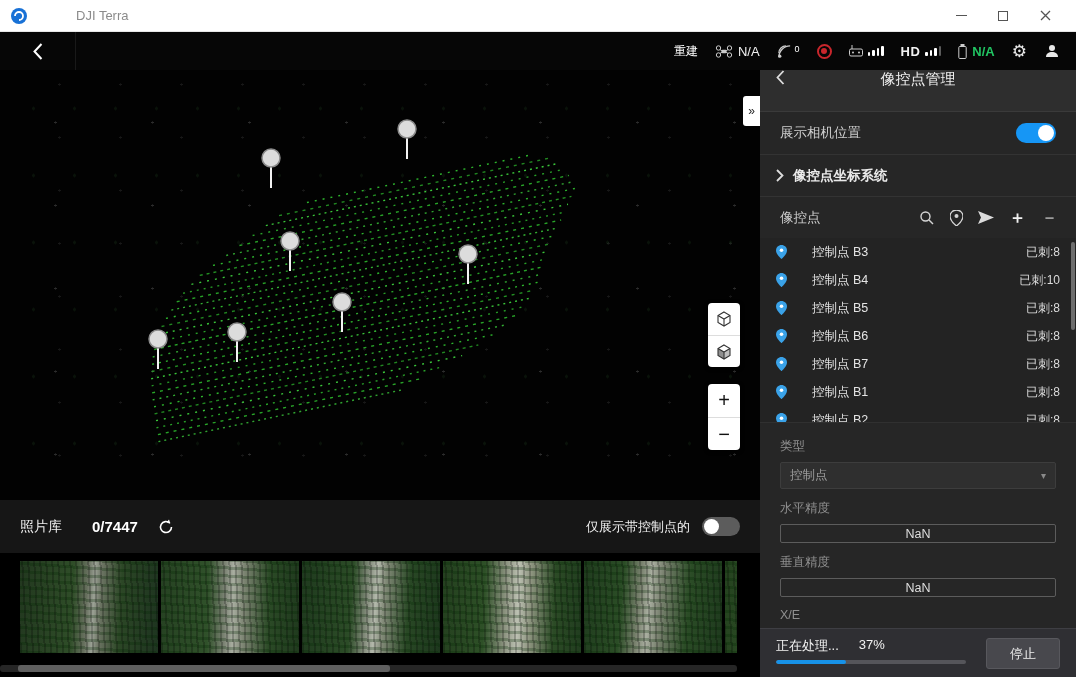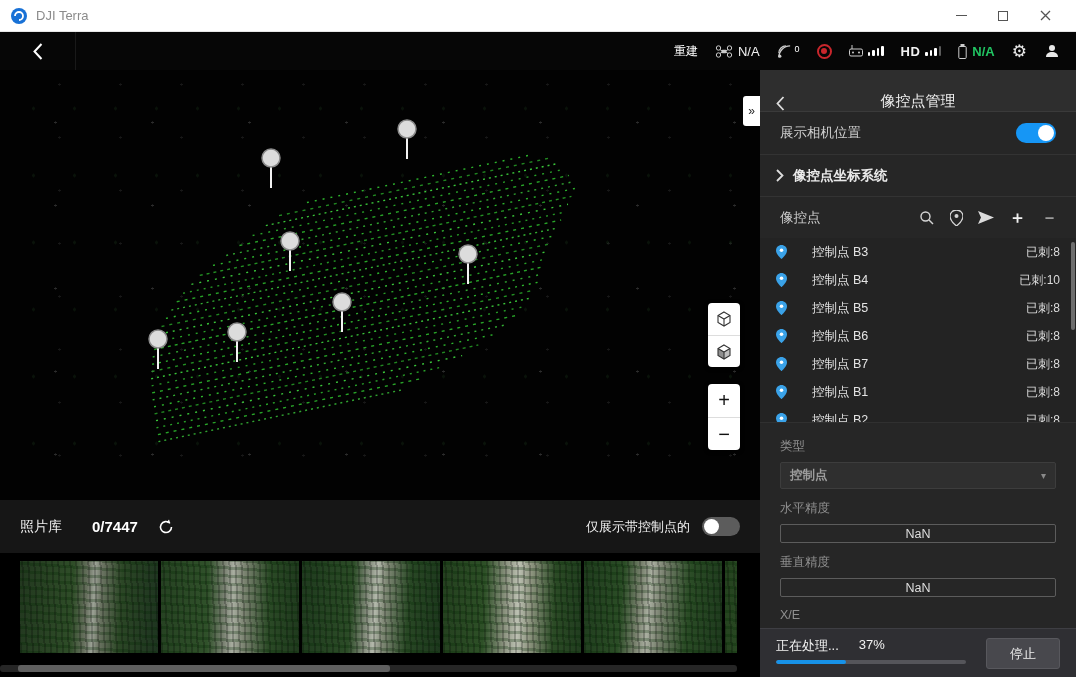--- a/index.html
+++ b/index.html
@@ -1,20 +1,20 @@
 <!DOCTYPE html>
 <html><head>
 <meta charset="utf-8">
 <style>
   * { margin:0; padding:0; box-sizing:border-box; }
   html,body { width:1076px; height:677px; background:#000; font-family:"Liberation Sans","DejaVu Sans",sans-serif; overflow:hidden; }
   .app { position:relative; width:1076px; height:677px; background:#1a1a1a; }
 
   
-  .titlebar { position:absolute; left:0; top:0; width:1076px; height:32px; background:#ffffff; border-bottom:1px solid #e6e6e6; display:flex; align-items:center; padding:0 10px; }
+  .titlebar { position:absolute; left:0; top:0; width:1076px; height:32px; background:#ffffff; border-bottom:1px solid #e6e6e6; display:flex; align-items:center; padding:0 10px;gap:40px; }
   .apptitle { color:#8b8b8b; font-size:13px; margin-left:8px; }
   .winbtns { margin-left:auto; display:flex; }
   .winbtn { width:42px; height:31px; display:flex; align-items:center; justify-content:center; }
   .minbar { width:11px; height:1px; background:#555; }
   .maxbox { width:10px; height:10px; border:1px solid #555; }
 
   
   .toolbar { position:absolute; left:0; top:32px; width:1076px; height:38px; background:#060606; display:flex; align-items:center; color:#fff; }
   .backbtn { width:76px; height:38px; display:flex; align-items:center; justify-content:center; border-right:1px solid #191919; cursor:pointer; }
   .toolright { margin-left:auto; display:flex; align-items:center; gap:17px; padding-right:16px; }
@@ -70,40 +70,40 @@
   .t2 { background: linear-gradient(91deg,#264222 0%,#30512a 34%,#7b8273 46%,#a8ada0 52%,#7c8472 60%,#2b4a26 78%,#203a1e 100%); }
   .t3 { background: linear-gradient(94deg,#1f3a1e 0%,#2c4c27 36%,#838b7b 47%,#b3b8ab 53%,#828a78 59%,#294825 76%,#1d371d 100%); }
   .t4 { background: linear-gradient(92deg,#24401f 0%,#2e5027 30%,#8b927f 45%,#bcc0b2 54%,#8d947f 63%,#2c4b26 80%,#213d1f 100%); }
   .t5 { background: linear-gradient(95deg,#203c1e 0%,#2b4d26 28%,#79816e 40%,#a9aea0 47%,#7a8270 55%,#2b4c26 74%,#1f3a1e 100%); }
   .t6 { background: linear-gradient(93deg,#25431f 0%,#305129 40%,#848c78 55%,#b0b5a6 62%,#7f8774 70%,#2a4a25 90%); }
   .hscroll { position:absolute; left:0; bottom:5px; width:737px; height:7px; background:#262626; border-radius:3px; }
   .hthumb { position:absolute; left:18px; top:0; width:372px; height:7px; background:#5f5f5f; border-radius:3px; cursor:grab; }
 
   
   .panel { position:absolute; left:760px; top:70px; width:316px; height:607px; background:#262626; color:#ddd; display:flex; flex-direction:column; }
-  .p-header { position:relative; height:42px; background:#2e2e2e; border-bottom:1px solid #3a3a3a; display:flex; align-items:flex-end; padding:0 16px; flex:0 0 42px; }
+  .p-header { position:relative; height:42px; background:#2e2e2e; border-bottom:1px solid #3a3a3a; display:flex; align-items:flex-start; padding:0 16px; flex:0 0 42px; }
   .p-title { position:absolute; left:0; right:0; text-align:center; font-size:15px; color:#ededed; }
   .p-back { display:flex; cursor:pointer; z-index:1; }
   .p-row { height:43px; flex:0 0 43px; display:flex; align-items:center; padding:0 20px; border-bottom:1px solid #333; font-size:13.5px; color:#cfcfcf; }
   .toggle-on { margin-left:auto; width:40px; height:20px; border-radius:10px; background:#1696f5; position:relative; cursor:pointer; }
   .toggle-on::after { content:""; position:absolute; right:2px; top:2px; width:16px; height:16px; border-radius:50%; background:#fff; }
   .p-coord { height:42px; flex:0 0 42px; display:flex; align-items:center; gap:9px; padding:0 16px; border-bottom:1px solid #333; font-size:13.5px; font-weight:bold; color:#e9e9e9; cursor:pointer; }
   .p-gcp { height:41px; flex:0 0 41px; display:flex; align-items:center; padding:0 18px 0 20px; font-size:13.5px; color:#cfcfcf; }
   .gcp-tools { margin-left:auto; display:flex; align-items:center; gap:15px; }
   .gcp-tools .ticon { display:flex; align-items:center; cursor:pointer; }
   .plusglyph { font-size:17px; color:#f0f0f0; font-weight:bold; line-height:1; cursor:pointer; }
   .minusglyph { font-size:17px; color:#9c9c9c; font-weight:bold; line-height:1; cursor:pointer; }
   .p-list { flex:0 0 184px; height:184px; overflow:hidden; position:relative; background:#232323; }
   .g-row { height:28px; display:flex; align-items:center; padding:0 16px; font-size:12.5px; color:#e4e4e4; cursor:pointer; }
   .g-row .gname { margin-left:25px; }
   .g-row .gtag { margin-left:auto; color:#dcdcdc; font-size:12px; }
   .vscroll { position:absolute; right:1px; top:4px; width:4px; height:88px; background:#6e6e6e; border-radius:2px; cursor:grab; }
   .p-form { flex:1; overflow:hidden; padding:4px 20px 0; border-top:1px solid #303030; }
   .flabel { font-size:12.5px; color:#8f8f8f; margin:11px 0 7px; }
-  .dropdown { height:27px; background:#2f2f2f; border:1px solid #3d3d3d; border-radius:2px; display:flex; align-items:center; padding:0 9px; font-size:12.5px; color:#9d9d9d; cursor:pointer;font-weight:bold; }
+  .dropdown { height:27px; background:#2f2f2f; border:1px solid #3d3d3d; border-radius:2px; display:flex; align-items:center; padding:0 9px; font-size:12.5px; color:#9d9d9d; cursor:pointer; }
   .caret { margin-left:auto; font-size:10px; color:#8a8a8a; }
   .finput { height:19px; border:1px solid #5c5c5c; border-radius:2px; display:flex; align-items:center; padding:0 4px; font-size:12.5px; color:#dedede; background:transparent; cursor:text;justify-content:center; }
   .p-progress { flex:0 0 49px; height:49px; background:#2f2f33; border-top:1px solid #3e3e43; position:relative; padding:8px 16px 0; }
   .ptext { font-size:13px; color:#f2f2f2; display:flex; gap:20px; }
   .pbar { position:absolute; left:16px; bottom:13px; width:190px; height:4px; background:#55555a; border-radius:2px; overflow:hidden; }
   .pfill { height:4px; background:#1792e8; border-radius:2px; }
   .stopbtn { position:absolute; right:16px; top:9px; width:74px; height:31px; background:#48484d; border:1px solid #58585d; border-radius:3px; color:#eeeeee; font-size:13px; display:flex; align-items:center; justify-content:center; cursor:pointer; }
 </style>
 </head>
 <body>

